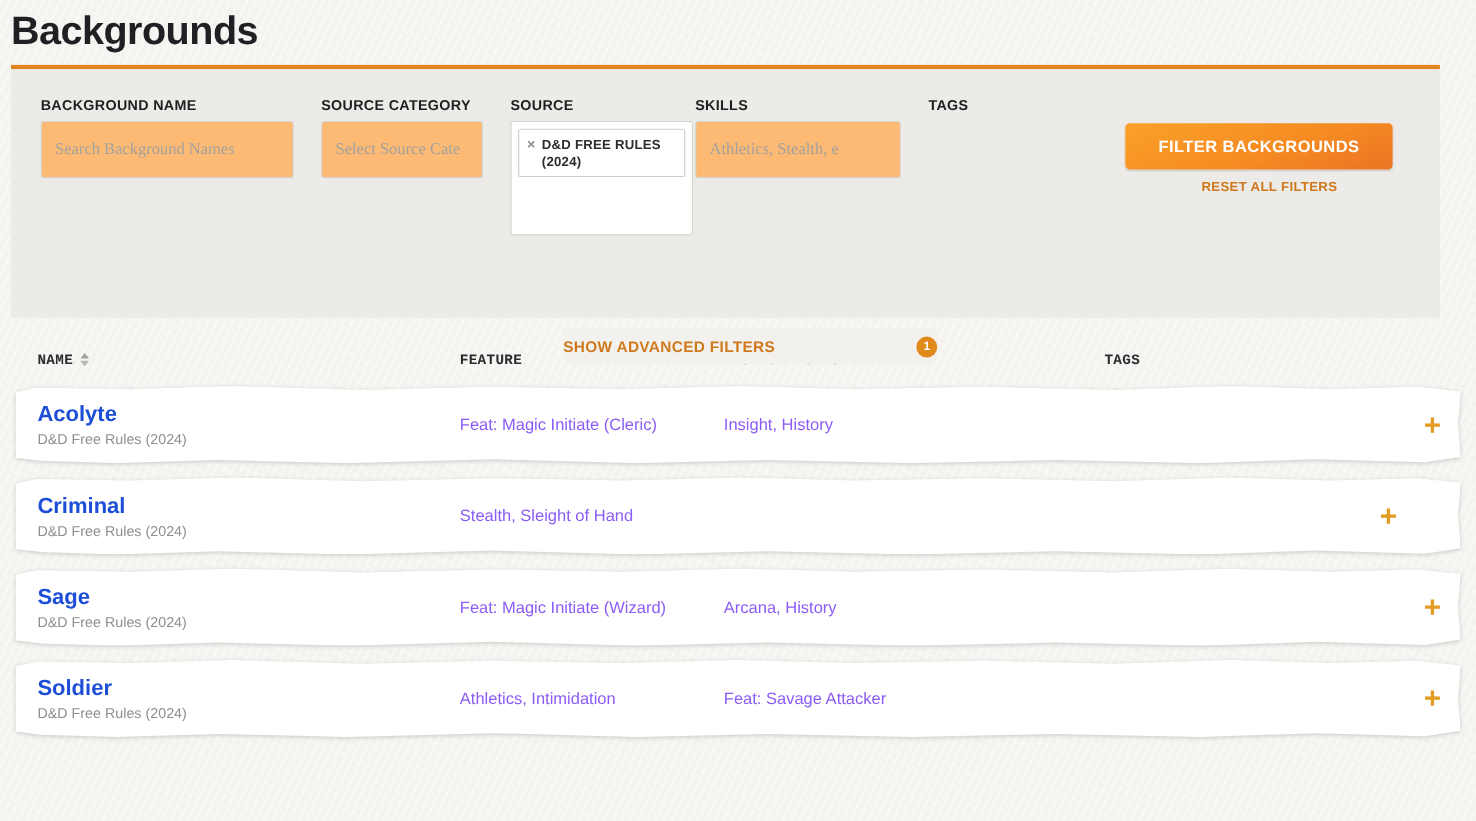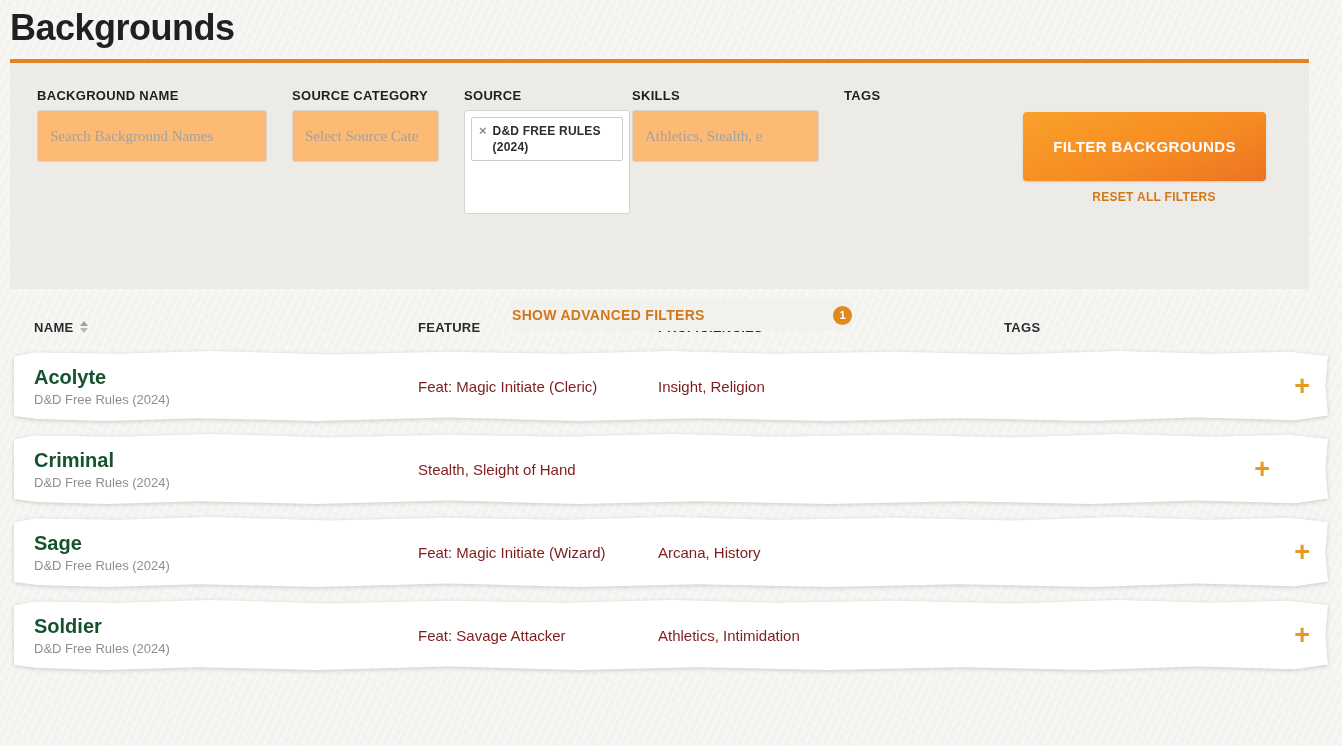--- a/index.html
+++ b/index.html
@@ -52,21 +52,21 @@
     border:1px solid #cfcdc9; border-radius:2px; background:#fff;
     padding:5px 7px; cursor:pointer;
   }
   .tag-x { color:#8c8b88; font-weight:bold; font-size:13px; line-height:16px; }
   .tag-label {
     font-size:12px; font-weight:bold; color:#2c2d2e; line-height:16px;
     text-transform:uppercase; letter-spacing:.2px;
   }
   .factions { margin-left:0; padding-top:24px; width:243px; display:flex; flex-direction:column; align-items:center; }
   .filter-btn {
-    width:243px; height:69px; border:none; border-radius:4px; cursor:pointer;
+    width:243px; height:42px; border:none; border-radius:4px; cursor:pointer;
     background:linear-gradient(160deg,#faa12a 0%,#f68c22 55%,#ec7323 100%);
     color:#fff; font-family:"Liberation Sans",sans-serif;
     font-size:15px; font-weight:bold; letter-spacing:.4px; text-transform:uppercase;
     box-shadow:0 1px 2px rgba(0,0,0,.15);
   }
   .reset-link {
     margin-top:9px; font-size:12px; font-weight:bold; letter-spacing:.3px;
     color:#d0781c; text-transform:uppercase; cursor:pointer; text-decoration:none;padding-left:19px;
   }
 
@@ -88,40 +88,40 @@
     display:flex; align-items:center; justify-content:center;
   }
 
   
   .grid-cols {
     display:grid;
     grid-template-columns:384px 240px 346px 1fr 40px;
     align-items:center;
   }
   .table-header {
-    margin:28px 14px 14px; padding:0 18px 0 20px; height:20px;
+    margin:28px 14px 14px; padding:0 18px 0 20px; height:20px;font-family:Liberation Mono, monospace;
   }
   .th {
     font-size:13px; font-weight:bold; letter-spacing:.3px;
     color:#2a2b2d; text-transform:uppercase;
   }
   .th-name { cursor:pointer; display:flex; align-items:center; }
   .sort-icon { display:inline-flex; flex-direction:column; gap:2px; margin-left:7px; }
   .sort-icon i { display:block; width:0; height:0; border-left:4px solid transparent; border-right:4px solid transparent; }
   .tri-up { border-bottom:5px solid #a4a29f; }
   .tri-down { border-top:5px solid #b9b7b4; }
 
   .row-wrap { margin:0 14px 13px; height:70px; filter:drop-shadow(0 1px 2px rgba(0,0,0,.18)); cursor:pointer; }
   .row-card {
     height:70px; background:#fff; padding:0 18px 0 20px;
     clip-path:polygon(0% 8%,1.5% 2%,8% 4%,15% 0%,24% 5%,33% 1%,42% 4%,50% 0%,58% 4%,67% 1%,76% 5%,84% 0%,91% 4%,97% 1%,100% 7%,99.8% 50%,100% 92%,97.5% 99%,90% 95%,82% 100%,72% 96%,62% 100%,52% 96%,43% 100%,33% 95%,23% 100%,14% 96%,7% 100%,1.8% 97%,0% 93%);
   }
-  .row-title { font-size:20px; font-weight:600; color:#14532d; line-height:24px; }
+  .row-title { font-size:20px; font-weight:600; color:#1d4ed8; line-height:24px; }
   .row-sub { font-size:13px; color:#908f8c; margin-top:3px; }
-  .row-text { font-size:15px; color:#7f1d1d; }
+  .row-text { font-size:15px; color:#8b5cf6; }
   .add-btn {
     background:none; border:none; cursor:pointer;
     color:#e39b24; font-size:27px; font-weight:bold; line-height:27px;
     font-family:"Liberation Sans",sans-serif; justify-self:end;
   }
 </style>
 </head>
 <body>
 
 <div class="page">
@@ -181,21 +181,21 @@
 
   <div id="rows-container">
 
   <div class="row-wrap">
       <div class="row-card grid-cols">
         <div>
           <div class="row-title">Acolyte</div>
           <div class="row-sub">D&amp;D Free Rules (2024)</div>
         </div>
         <div class="row-text">Feat: Magic Initiate (Cleric)</div>
-        <div class="row-text">Insight, Religion</div>
+        <div class="row-text">Insight, History</div>
         <div class="row-text"></div>
         <button class="add-btn">+</button>
       </div>
     </div>
       <div class="row-wrap">
       <div class="row-card grid-cols">
         <div>
           <div class="row-title">Criminal</div>
           <div class="row-sub">D&amp;D Free Rules (2024)</div>
         </div>
@@ -215,21 +215,21 @@
         <div class="row-text"></div>
         <button class="add-btn">+</button>
       </div>
     </div>
       <div class="row-wrap">
       <div class="row-card grid-cols">
         <div>
           <div class="row-title">Soldier</div>
           <div class="row-sub">D&amp;D Free Rules (2024)</div>
         </div>
+        <div class="row-text">Athletics, Intimidation</div>
         <div class="row-text">Feat: Savage Attacker</div>
-        <div class="row-text">Athletics, Intimidation</div>
         <div class="row-text"></div>
         <button class="add-btn">+</button>
       </div>
     </div>
     </div>
 
 </div>
 
 </body></html>

